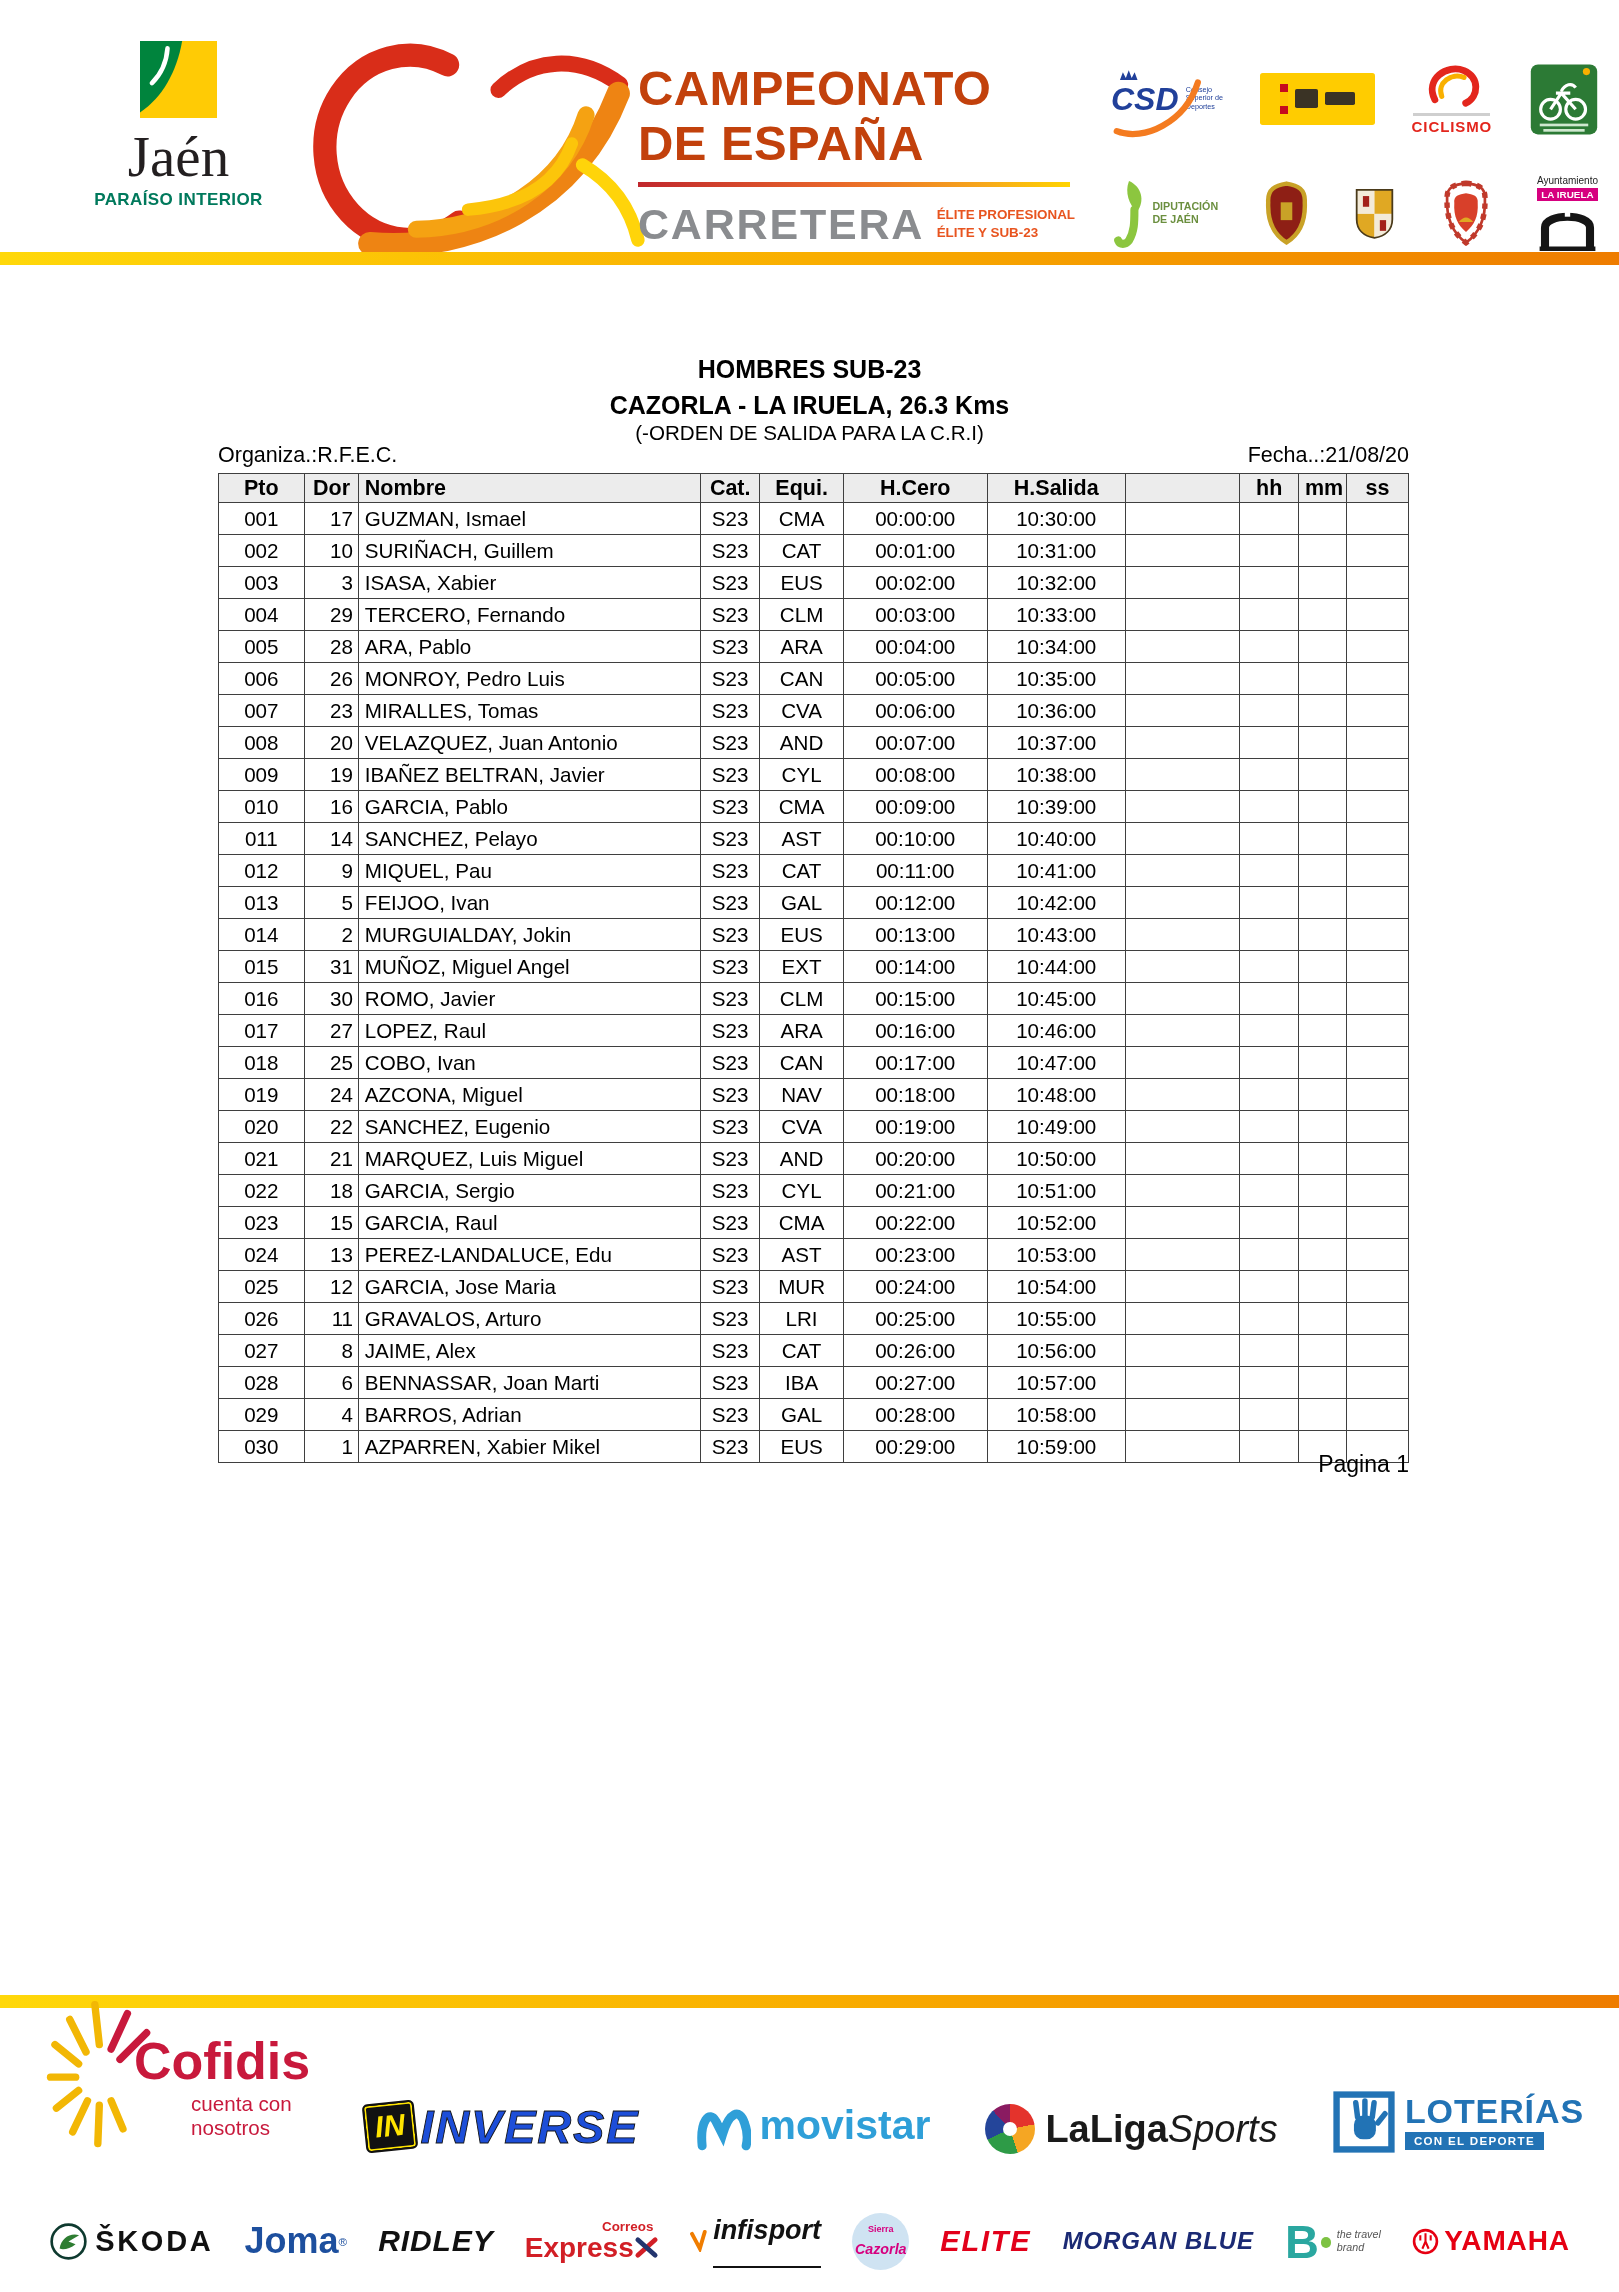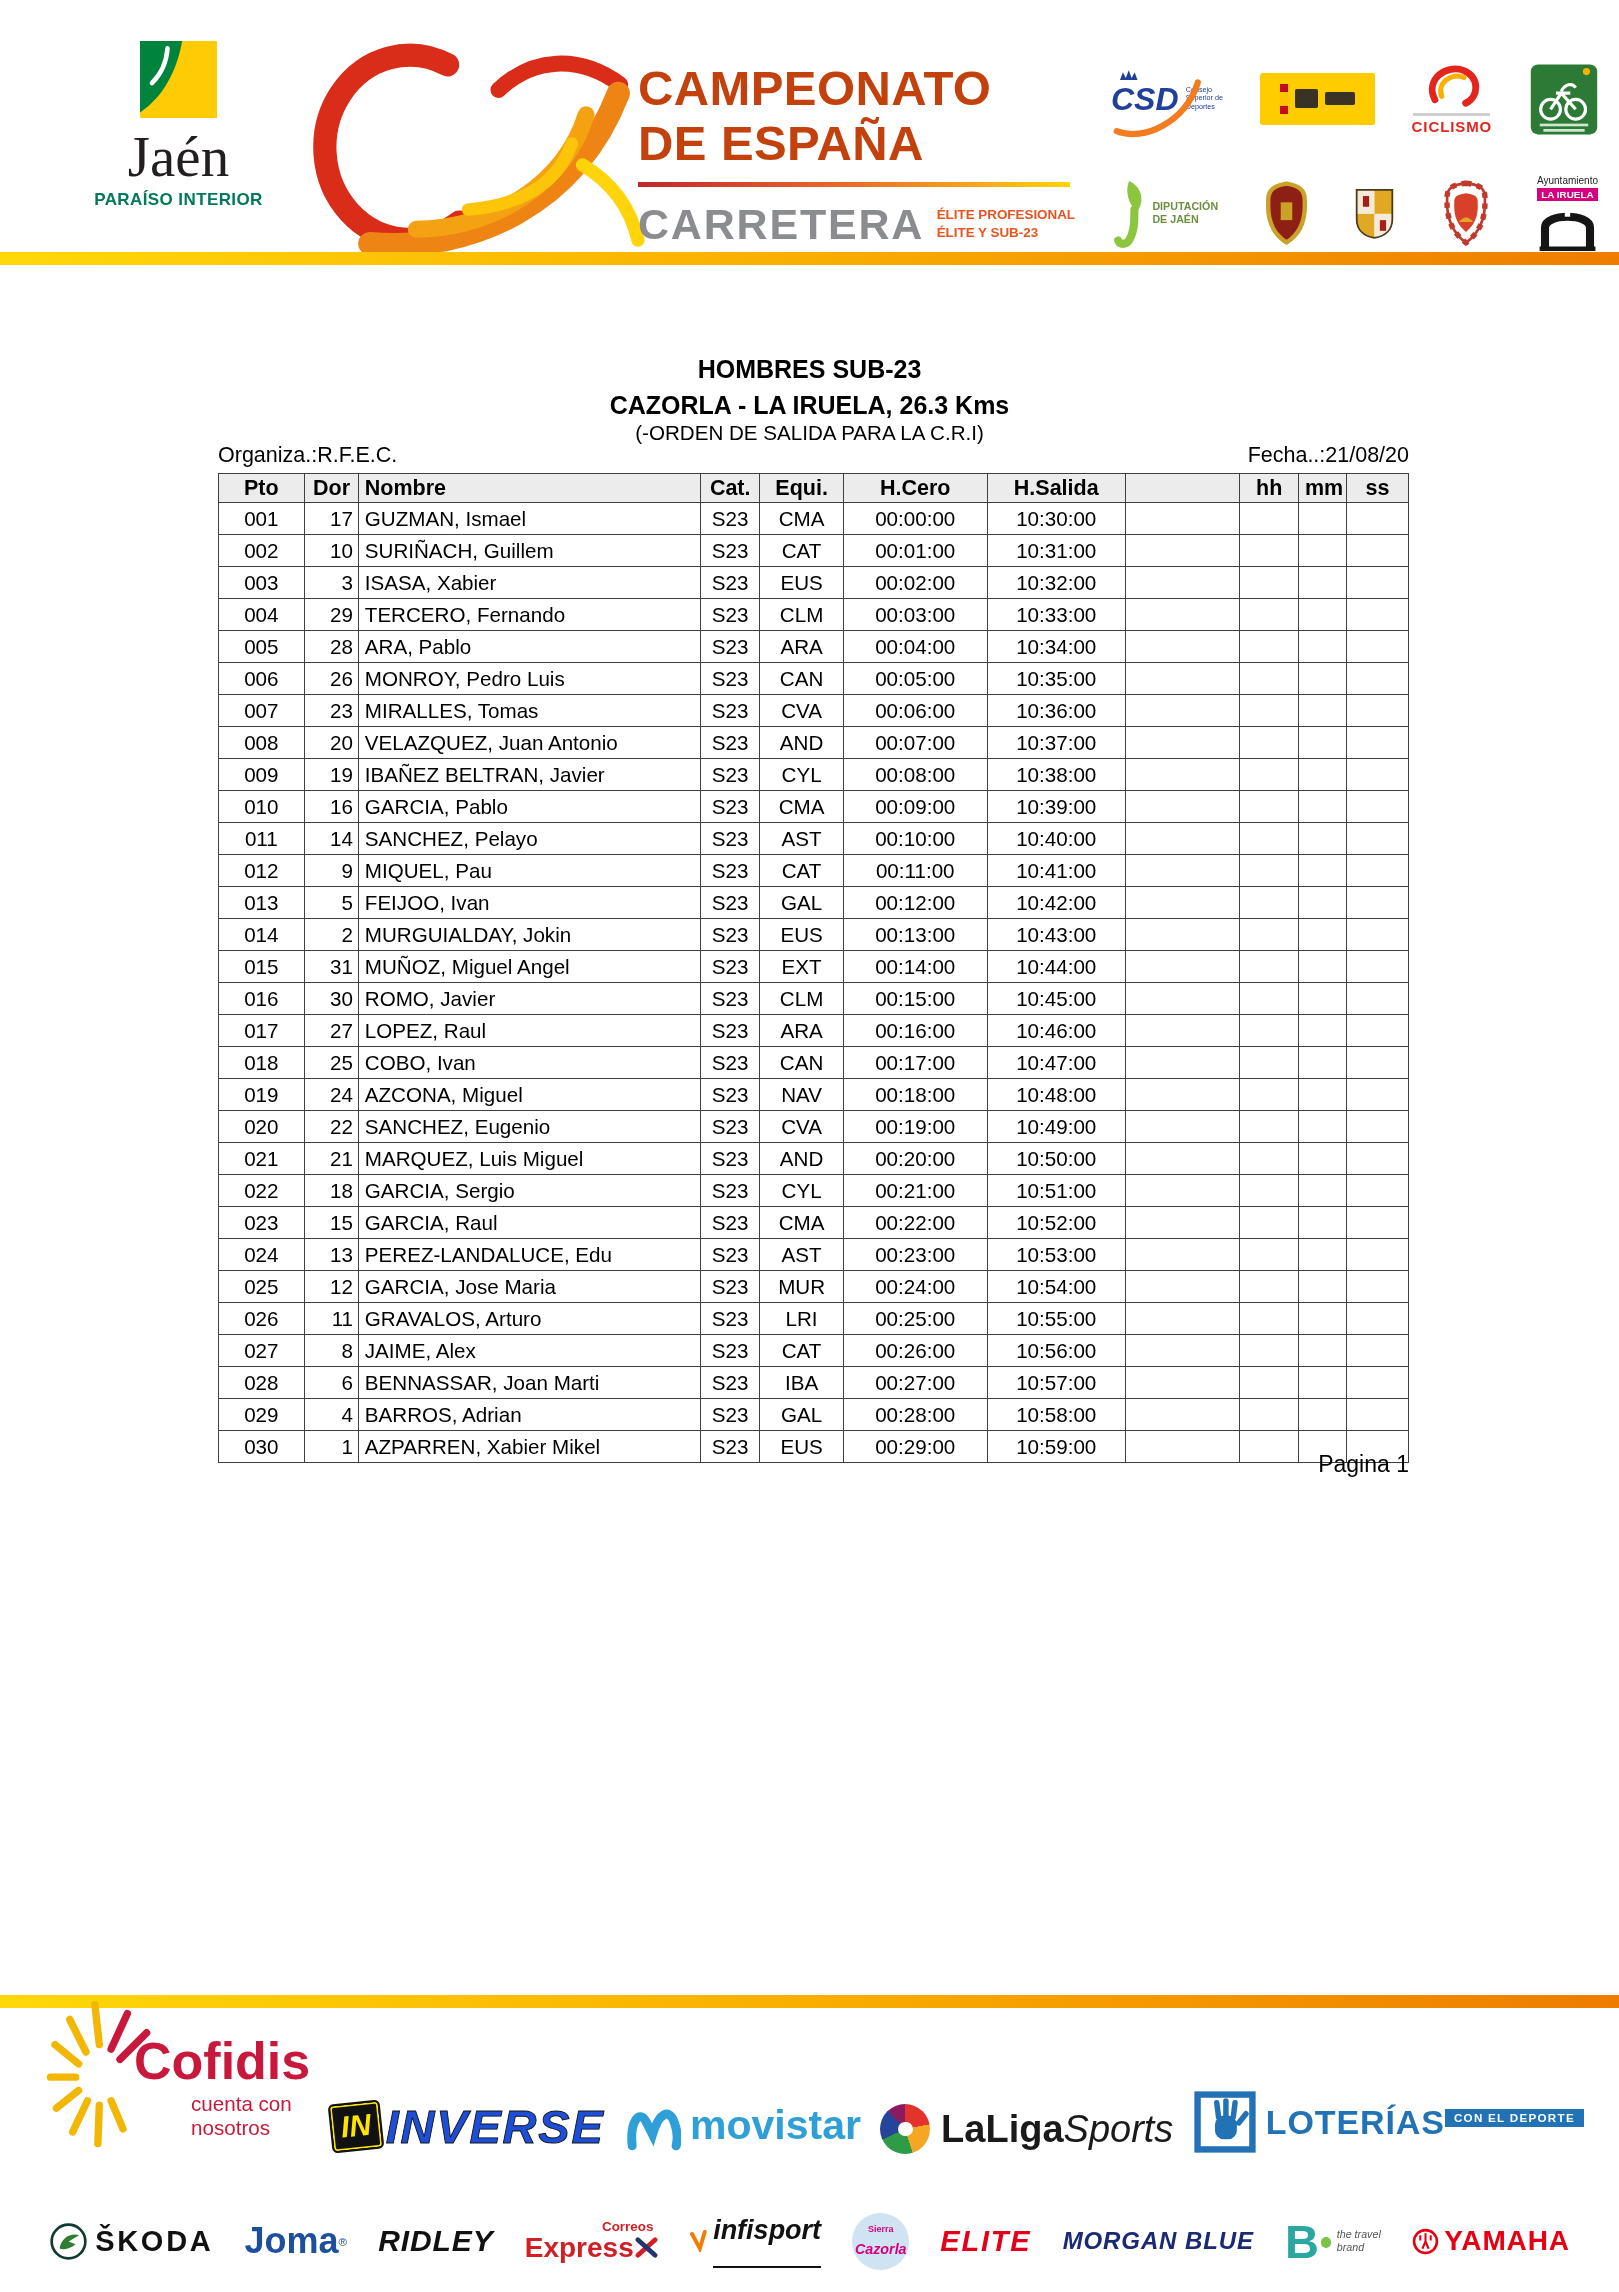--- a/index.html
+++ b/index.html
@@ -70,21 +70,21 @@
      padding:5.4px 9px;border-radius:5.4px;transform:rotate(-6deg);border:2.7px solid #111;box-shadow:0 0 0 1.8px #ffe400 inset;}
   .inverse-text{font-size:47px;font-weight:800;font-style:italic;color:#1d4ed8;letter-spacing:1.8px;margin-left:4px;
      text-shadow:1.8px 1.8px 0 #fff,-0.9px -0.9px 0 #fff;-webkit-text-stroke:0.9px #111;}
   .movistar-text{font-size:41px;font-weight:600;color:#2f9fd8;margin-left:9px;}
   .ll-circle{width:50px;height:50px;border-radius:50%;
      background:conic-gradient(#e4332c 0 22%,#f5a623 22% 45%,#2e9b47 45% 68%,#24459a 68% 88%,#8a1b61 88%);
      position:relative;margin-right:10.7px;}
   .ll-circle::after{content:"";position:absolute;left:18px;top:18px;width:14.3px;height:14.3px;border-radius:50%;background:#fff;}
   .ll-bold{font-size:38px;font-weight:800;color:#1a1a1a;}
   .ll-italic{font-size:38px;font-weight:300;font-style:italic;color:#1a1a1a;}
-  .lot-col{display:flex;flex-direction:row;align-items:flex-start;margin-left:9px;}
+  .lot-col{display:flex;flex-direction:column;align-items:flex-start;margin-left:9px;}
   .lot-text{font-size:34px;font-weight:800;color:#2273b5;letter-spacing:0.9px;line-height:1;}
   .lot-band{margin-top:3.6px;background:#2273b5;color:#fff;font-size:11.6px;font-weight:bold;letter-spacing:1.3px;padding:2.7px 9px;}
   .skoda-text{font-size:29px;font-weight:800;letter-spacing:2.7px;color:#111;margin-left:7.2px;}
   .joma-text{font-size:36px;font-weight:800;color:#1d4f9e;}
   .joma-reg{font-size:11.6px;color:#1d4f9e;vertical-align:super;}
   .ridley-text{font-size:30px;font-weight:900;font-style:italic;color:#111;letter-spacing:0.9px;}
   .correos-col{display:flex;flex-direction:column;align-items:flex-end;line-height:1;}
   .correos-top{font-size:13.4px;font-weight:bold;color:#d21f26;margin-right:5.4px;}
   .correos-main{display:flex;align-items:center;}
   .correos-text{font-size:28px;font-weight:bold;color:#d21f26;}

